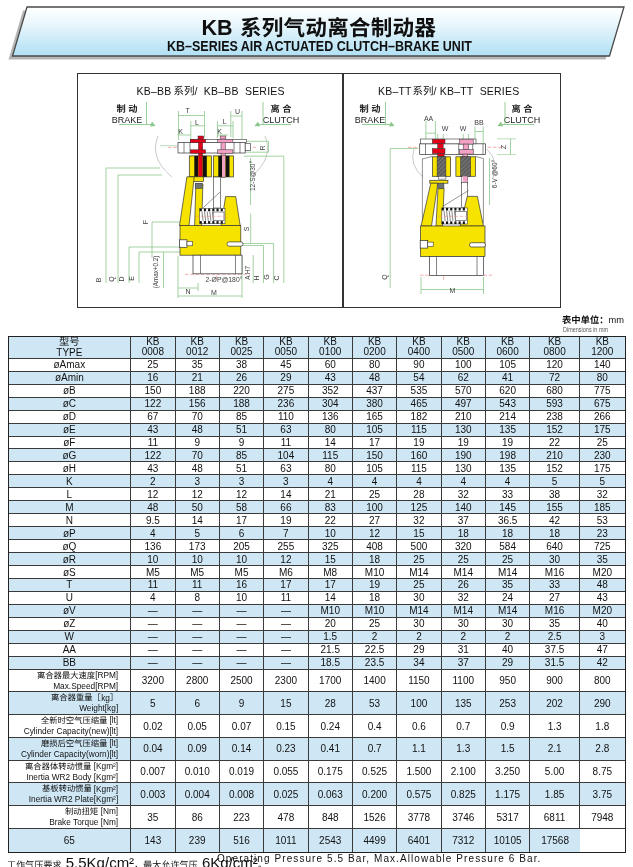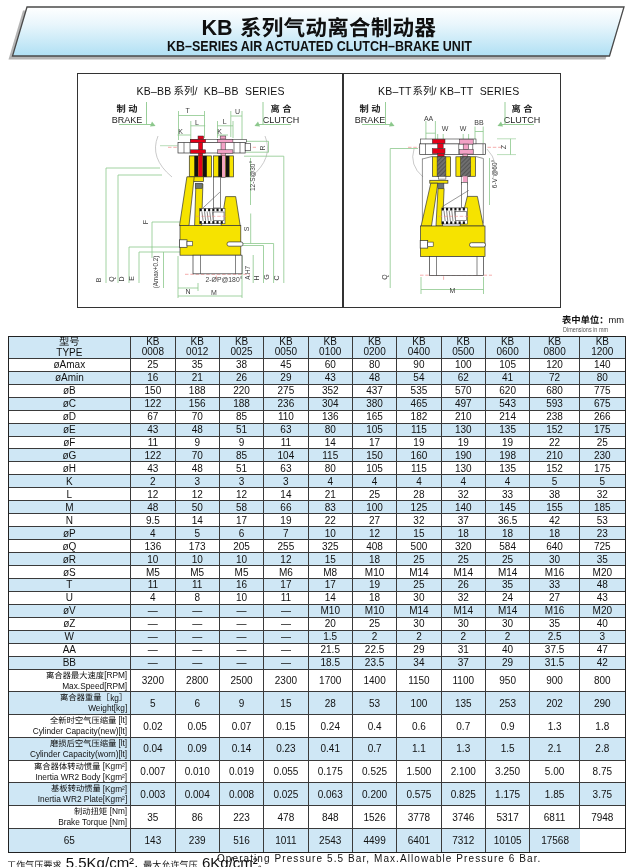--- a/index.html
+++ b/index.html
@@ -2,21 +2,21 @@
 <html><head><meta charset="utf-8"><style>
 *{margin:0;padding:0;box-sizing:border-box}
 body{width:633px;height:867px;position:relative;background:#fff;font-family:"Liberation Sans",sans-serif;overflow:hidden}
 .abs{position:absolute}
 .tbl{position:absolute;left:7.5px;top:335.8px;display:grid;grid-template-columns:122.7px repeat(9,44.35px) 49.6px 44.9px;grid-template-rows:22px repeat(24,12.96px) repeat(8,22.76px);border:1.5px solid #222;background:#fff}
 .c{border-right:1px solid #3a3a3a;border-bottom:1px solid #3a3a3a;display:flex;align-items:center;justify-content:center;font-size:10px;color:#111;overflow:hidden}
 .c.lc{border-right:none}
 .c.lr{border-bottom:none}
 .c.b{background:#cfe7f5}
 .hdr div{text-align:center;line-height:10.6px}
-.dl{flex-direction:column;align-items:flex-end;justify-content:center;padding-right:3px;font-size:8.3px;line-height:10.6px;text-align:right}
+.dl{flex-direction:column;align-items:flex-end;justify-content:center;padding-right:12px;font-size:8.3px;line-height:10.6px;text-align:right}
 </style></head><body>
 <svg width="0" height="0" style="position:absolute">
     <defs>
       <path id="r3002" d="M194 244C111 244 42 176 42 92C42 7 111 -61 194 -61C279 -61 347 7 347 92C347 176 279 244 194 244ZM194 -10C139 -10 93 35 93 92C93 147 139 193 194 193C251 193 296 147 296 92C296 35 251 -10 194 -10Z"></path>
       <path id="r4f53" d="M251 836C201 685 119 535 30 437C45 420 67 380 74 363C104 397 133 436 160 479V-78H232V605C266 673 296 745 321 816ZM416 175V106H581V-74H654V106H815V175H654V521C716 347 812 179 916 84C930 104 955 130 973 143C865 230 761 398 702 566H954V638H654V837H581V638H298V566H536C474 396 369 226 259 138C276 125 301 99 313 81C419 177 517 342 581 518V175Z"></path>
       <path id="r4f5c" d="M526 828C476 681 395 536 305 442C322 430 351 404 363 391C414 447 463 520 506 601H575V-79H651V164H952V235H651V387H939V456H651V601H962V673H542C563 717 582 763 598 809ZM285 836C229 684 135 534 36 437C50 420 72 379 80 362C114 397 147 437 179 481V-78H254V599C293 667 329 741 357 814Z"></path>
       <path id="r5141" d="M148 384C171 393 201 398 341 410C328 182 286 49 33 -20C50 -35 70 -64 79 -84C353 -2 403 155 418 417L570 429V54C570 -36 597 -61 689 -61C709 -61 823 -61 844 -61C936 -61 956 -13 966 165C945 171 912 184 894 198C889 39 883 11 838 11C812 11 717 11 697 11C654 11 647 18 647 54V435L773 445C796 413 816 383 831 359L898 404C844 484 736 618 655 717L594 679C635 628 682 568 725 510L250 477C338 572 429 692 505 819L425 847C350 707 237 564 203 527C169 489 145 464 122 459C131 438 143 400 148 384Z"></path>
       <path id="r5168" d="M493 851C392 692 209 545 26 462C45 446 67 421 78 401C118 421 158 444 197 469V404H461V248H203V181H461V16H76V-52H929V16H539V181H809V248H539V404H809V470C847 444 885 420 925 397C936 419 958 445 977 460C814 546 666 650 542 794L559 820ZM200 471C313 544 418 637 500 739C595 630 696 546 807 471Z"></path>
       <path id="r5217" d="M642 724V164H716V724ZM848 835V17C848 1 842 -4 826 -4C810 -5 758 -5 703 -3C713 -24 725 -56 728 -76C805 -76 853 -74 882 -63C912 -51 924 -29 924 18V835ZM181 302C232 267 294 218 333 181C265 85 178 17 79 -22C95 -37 115 -66 124 -85C336 10 491 205 541 552L495 566L482 563H257C273 611 287 662 299 714H571V786H61V714H224C189 561 133 419 53 326C70 315 99 290 111 276C158 335 198 409 232 494H459C440 400 411 317 373 247C334 281 273 326 224 357Z"></path>
       <path id="r5236" d="M676 748V194H747V748ZM854 830V23C854 7 849 2 834 2C815 1 759 1 700 3C710 -20 721 -55 725 -76C800 -76 855 -74 885 -62C916 -48 928 -26 928 24V830ZM142 816C121 719 87 619 41 552C60 545 93 532 108 524C125 553 142 588 158 627H289V522H45V453H289V351H91V2H159V283H289V-79H361V283H500V78C500 67 497 64 486 64C475 63 442 63 400 65C409 46 418 19 421 -1C476 -1 515 0 538 11C563 23 569 42 569 76V351H361V453H604V522H361V627H565V696H361V836H289V696H183C194 730 204 766 212 802Z"></path>

